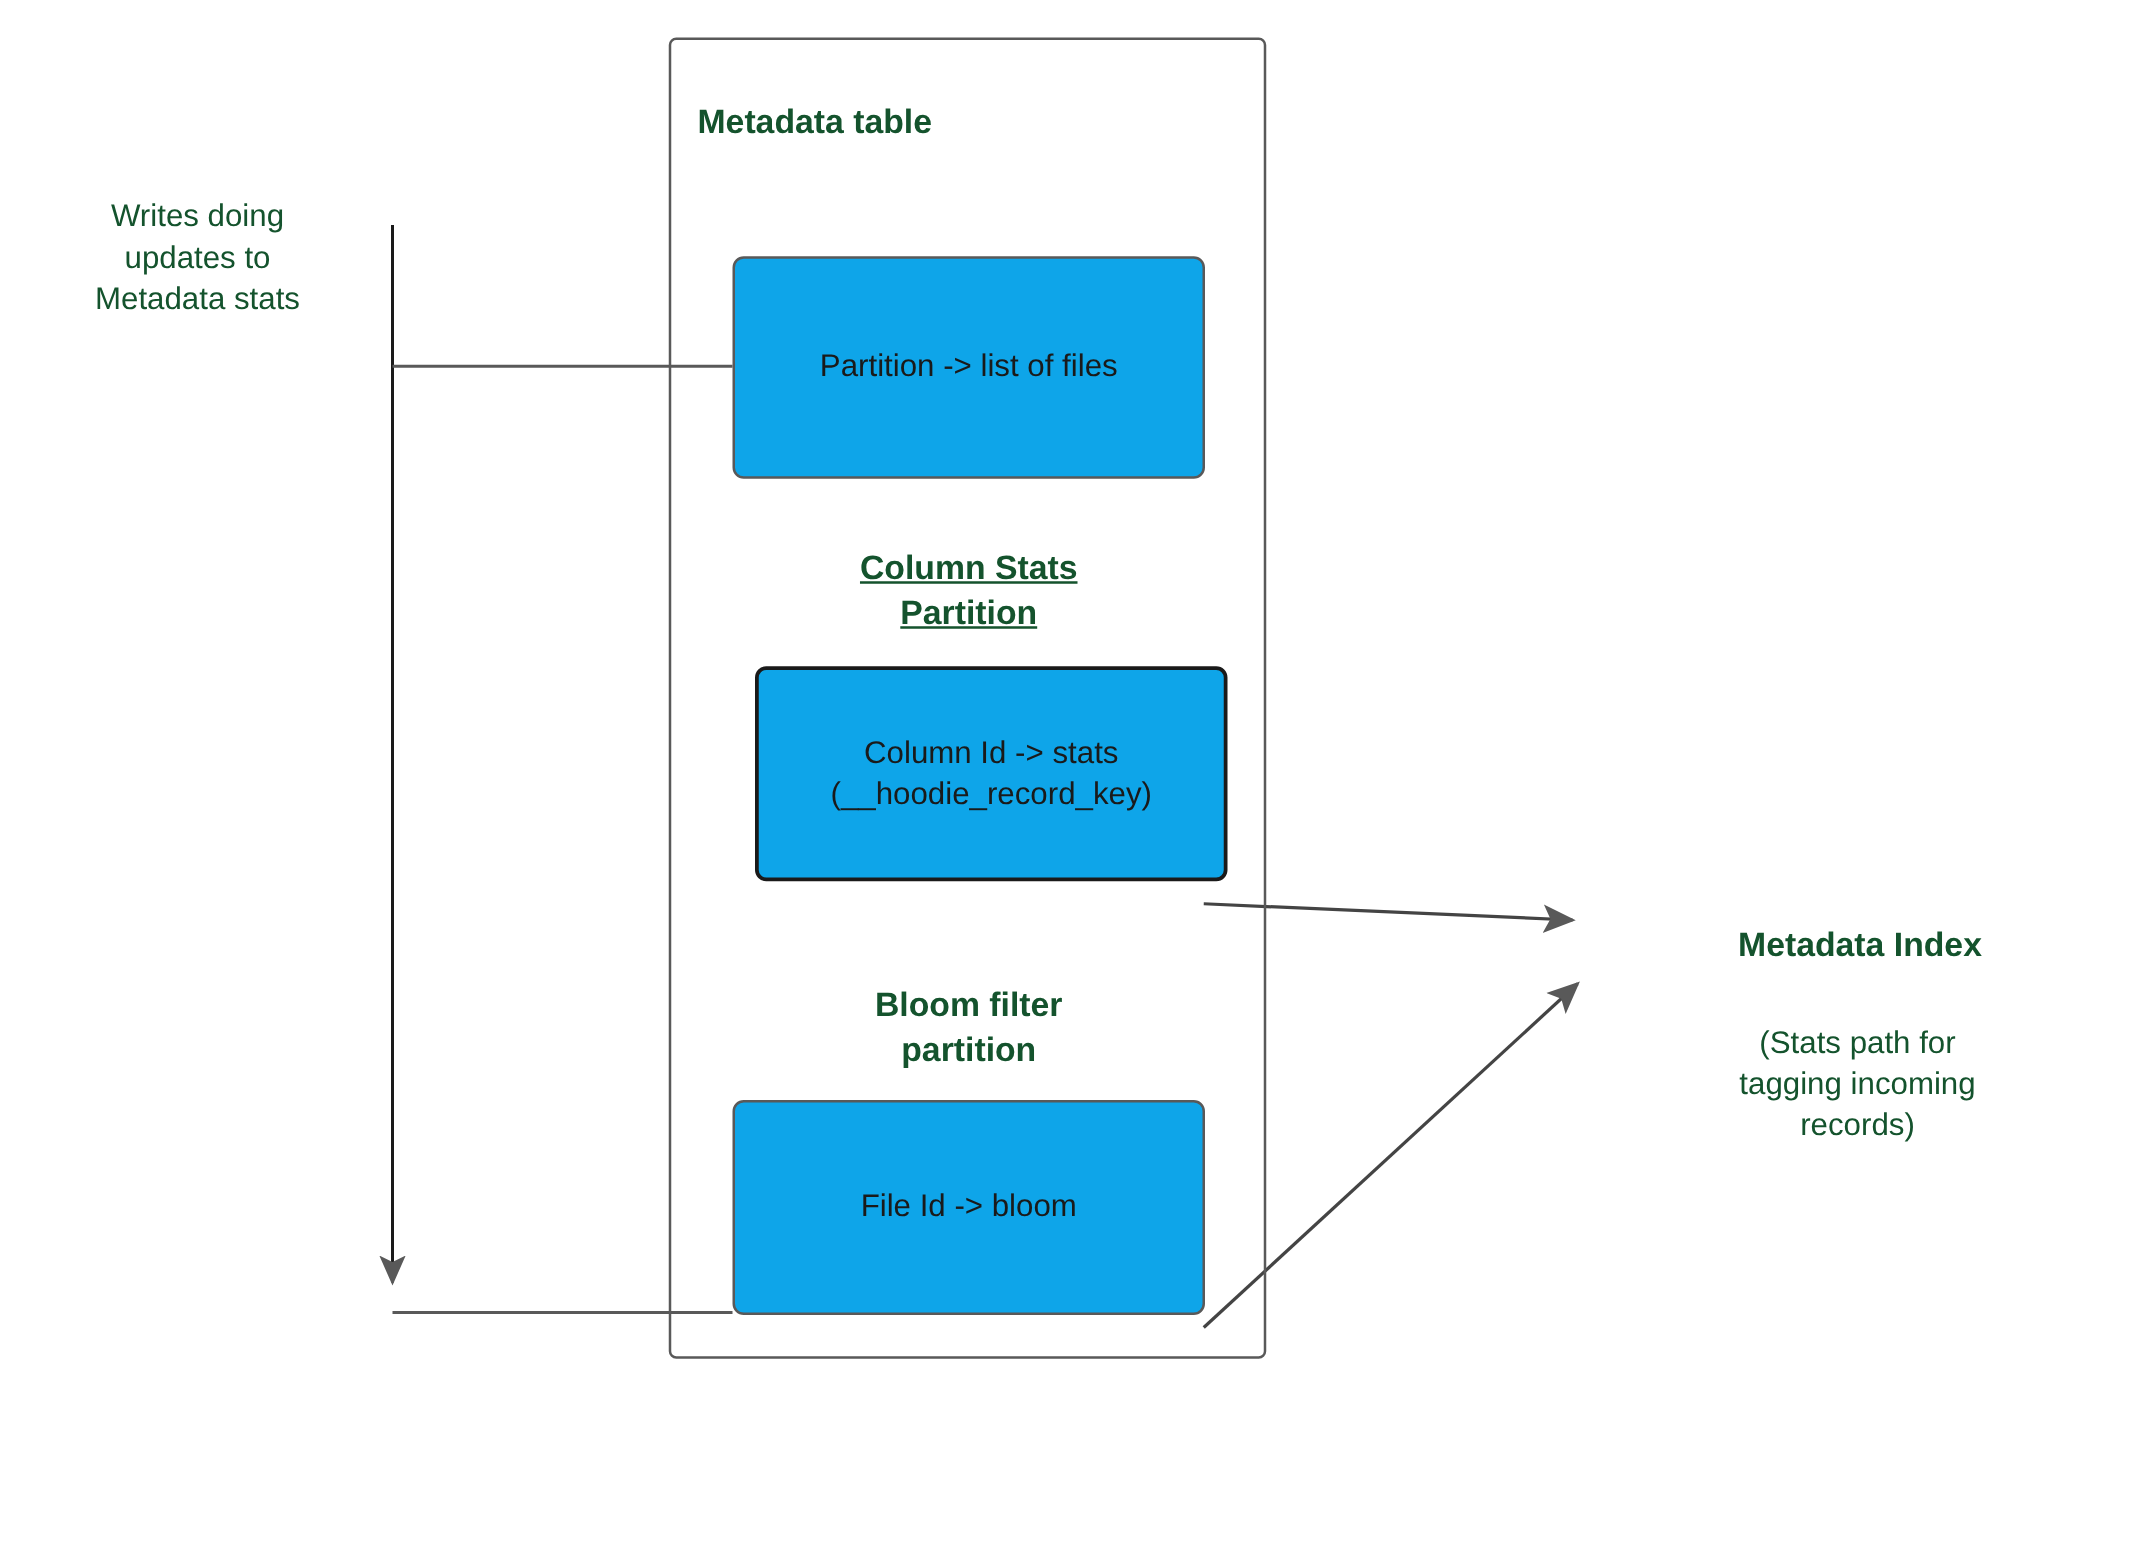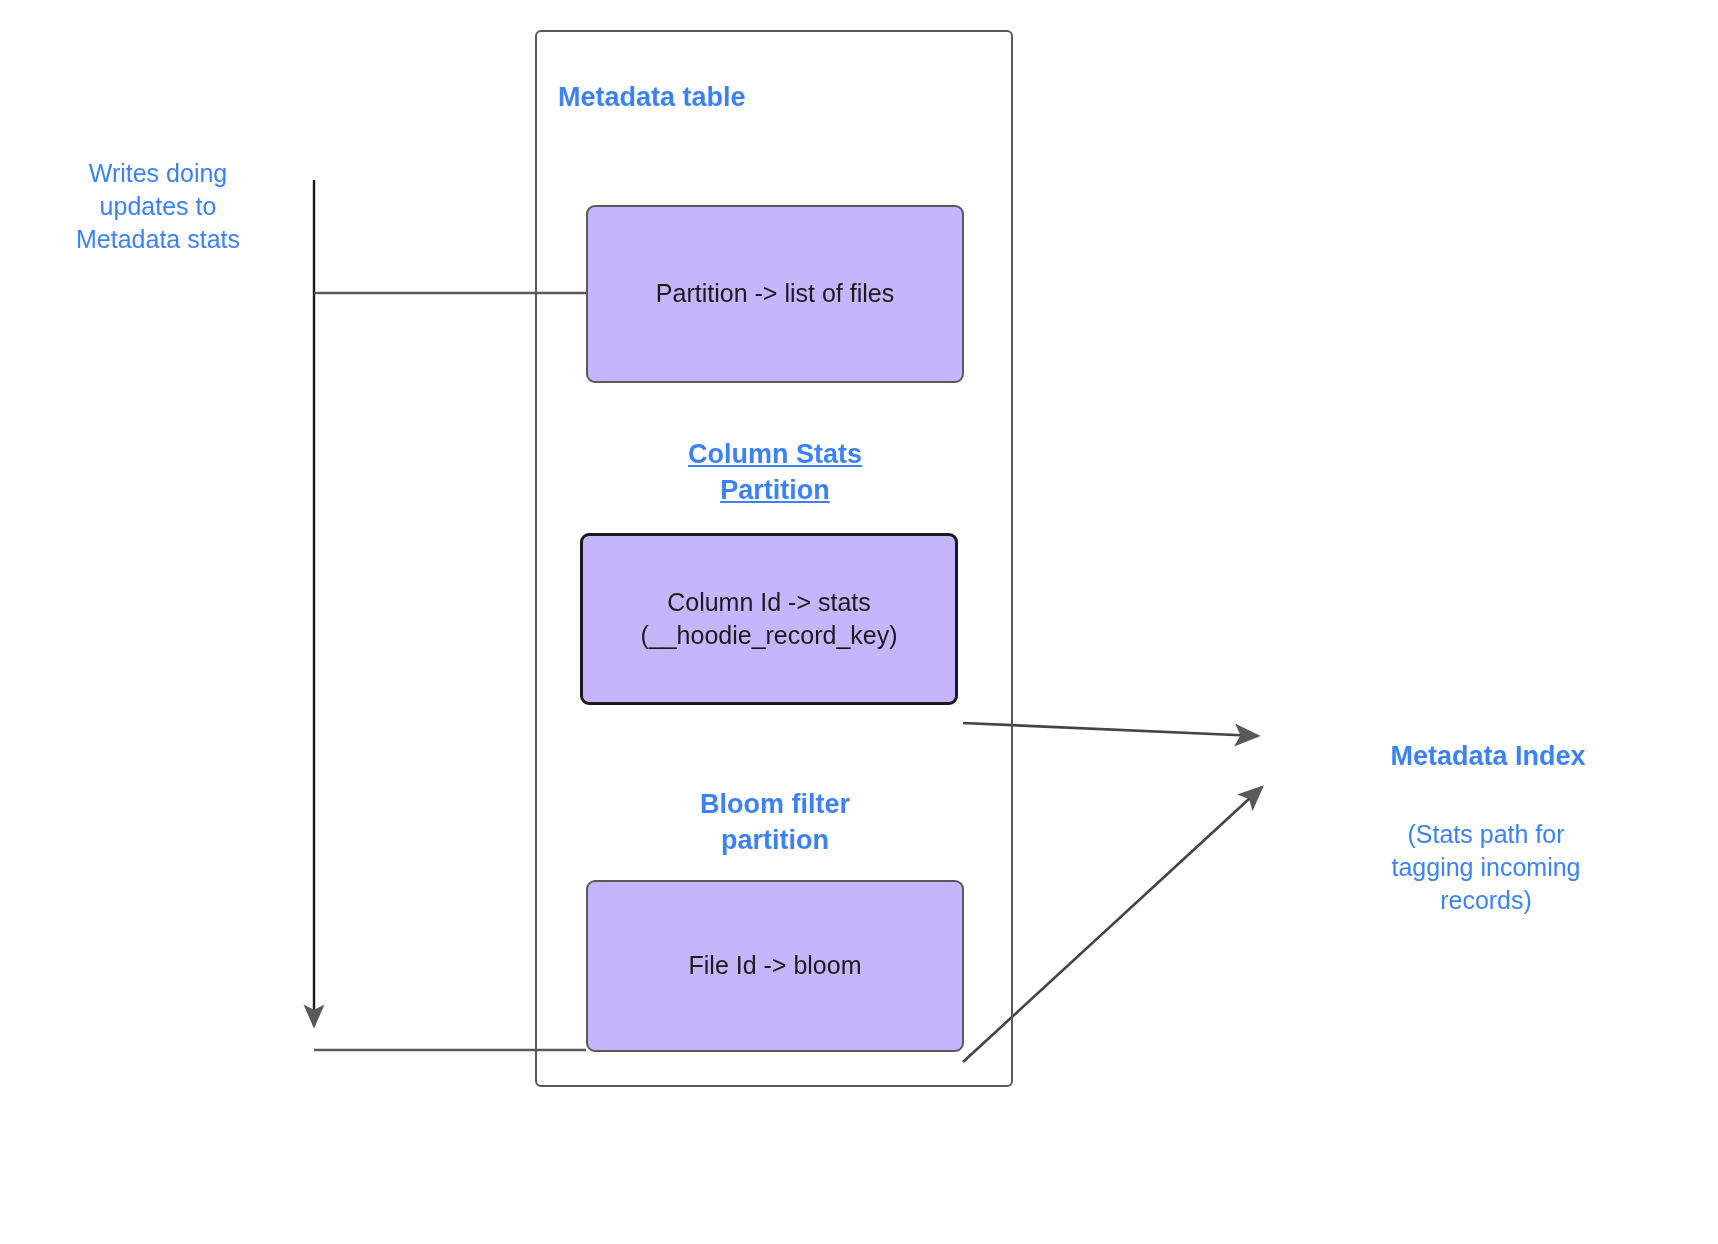--- a/index.html
+++ b/index.html
@@ -26,21 +26,21 @@
     height: 1244px;
     pointer-events: none;
   }
 
   
   .txt {
     position: absolute;
     text-align: center;
     line-height: 1.32;
     white-space: pre-line;
-    color: #3b82f6;
+    color: #14532d;
   }
   .bold { font-weight: bold; }
 
   #writes-label {
     left: 8px;
     top: 157px;
     width: 300px;
     font-size: 25px;
   }
 
@@ -85,21 +85,21 @@
     left: 1300px;
     top: 818px;
     width: 372px;
     font-size: 25px;
   }
 
   
   .box {
     position: absolute;
     box-sizing: border-box;
-    background: #c4b5fd;
+    background: #0ea5e9;
     border: 2px solid #595959;
     border-radius: 9px;
     display: flex;
     align-items: center;
     justify-content: center;
     text-align: center;
   }
   .box .box-text {
     font-size: 25px;
     line-height: 1.34;
@@ -120,21 +120,21 @@
   }
 
   #files-box {
     left: 586px;
     top: 205px;
     width: 378px;
     height: 178px;
   }
 
   #colstats-box {
-    left: 580px;
+    left: 604px;
     top: 533px;
     width: 378px;
     height: 172px;
     border-width: 3px;
     border-color: #1a1a1a;
   }
 
   #bloom-box {
     left: 586px;
     top: 880px;

